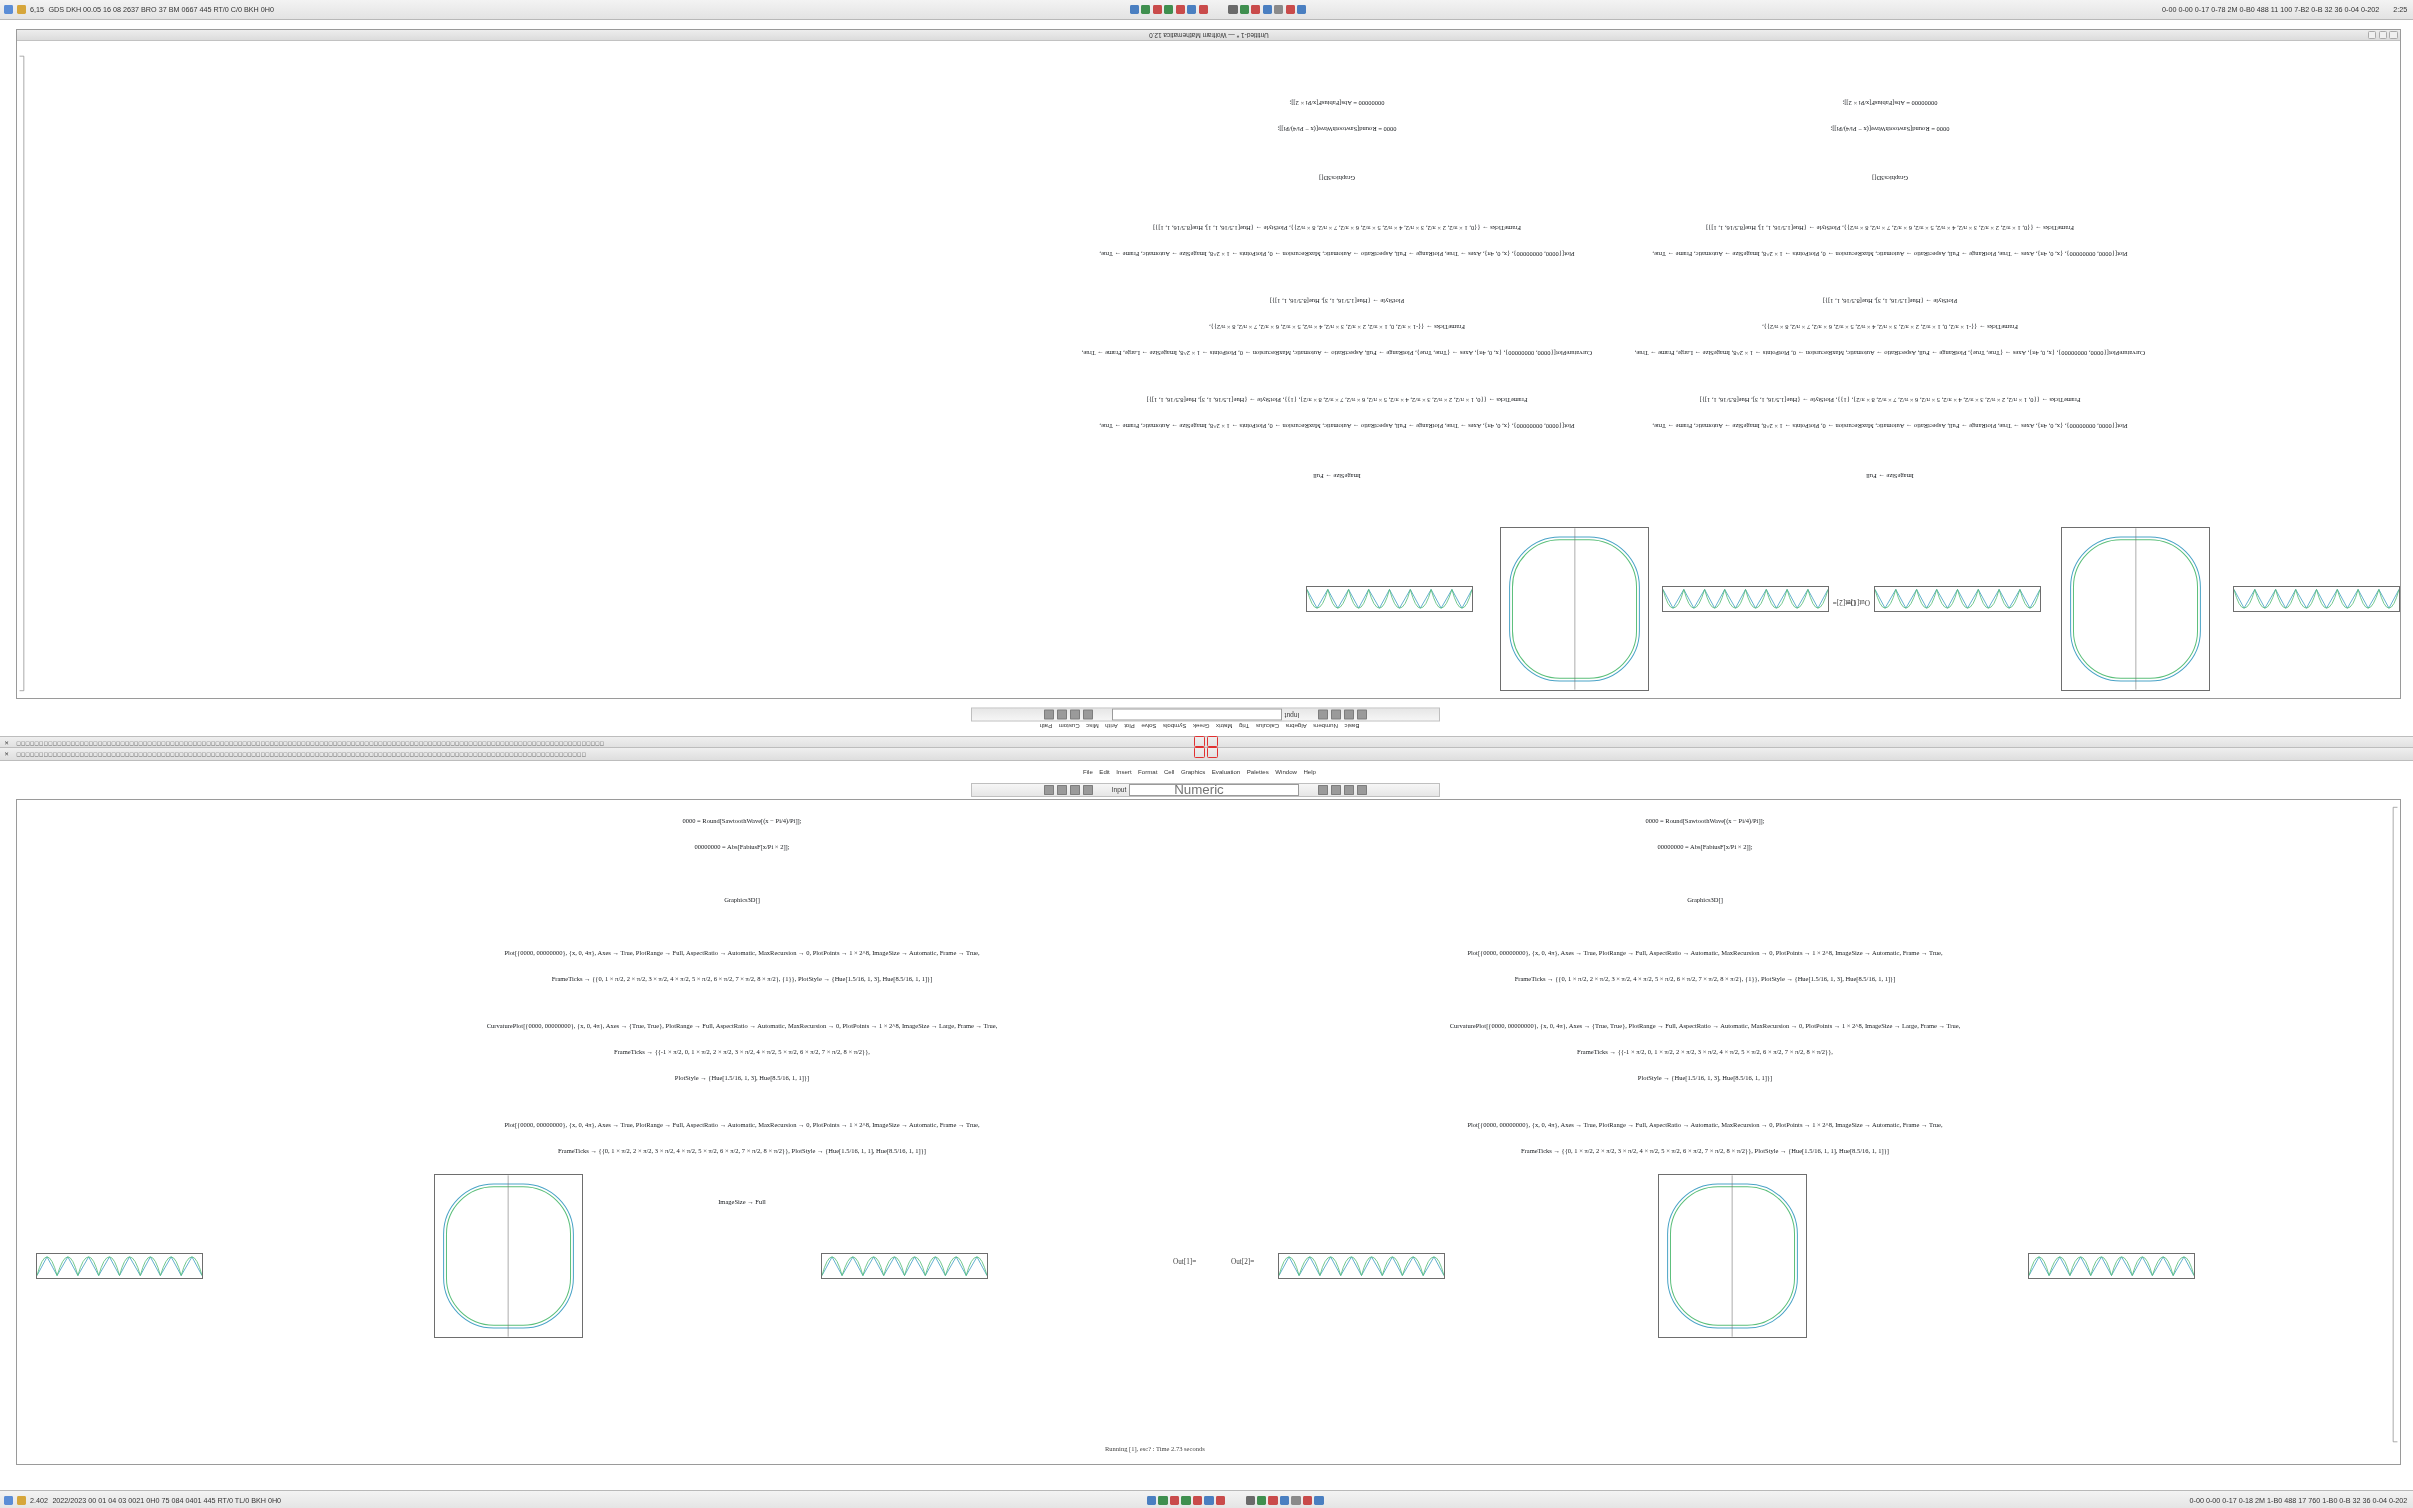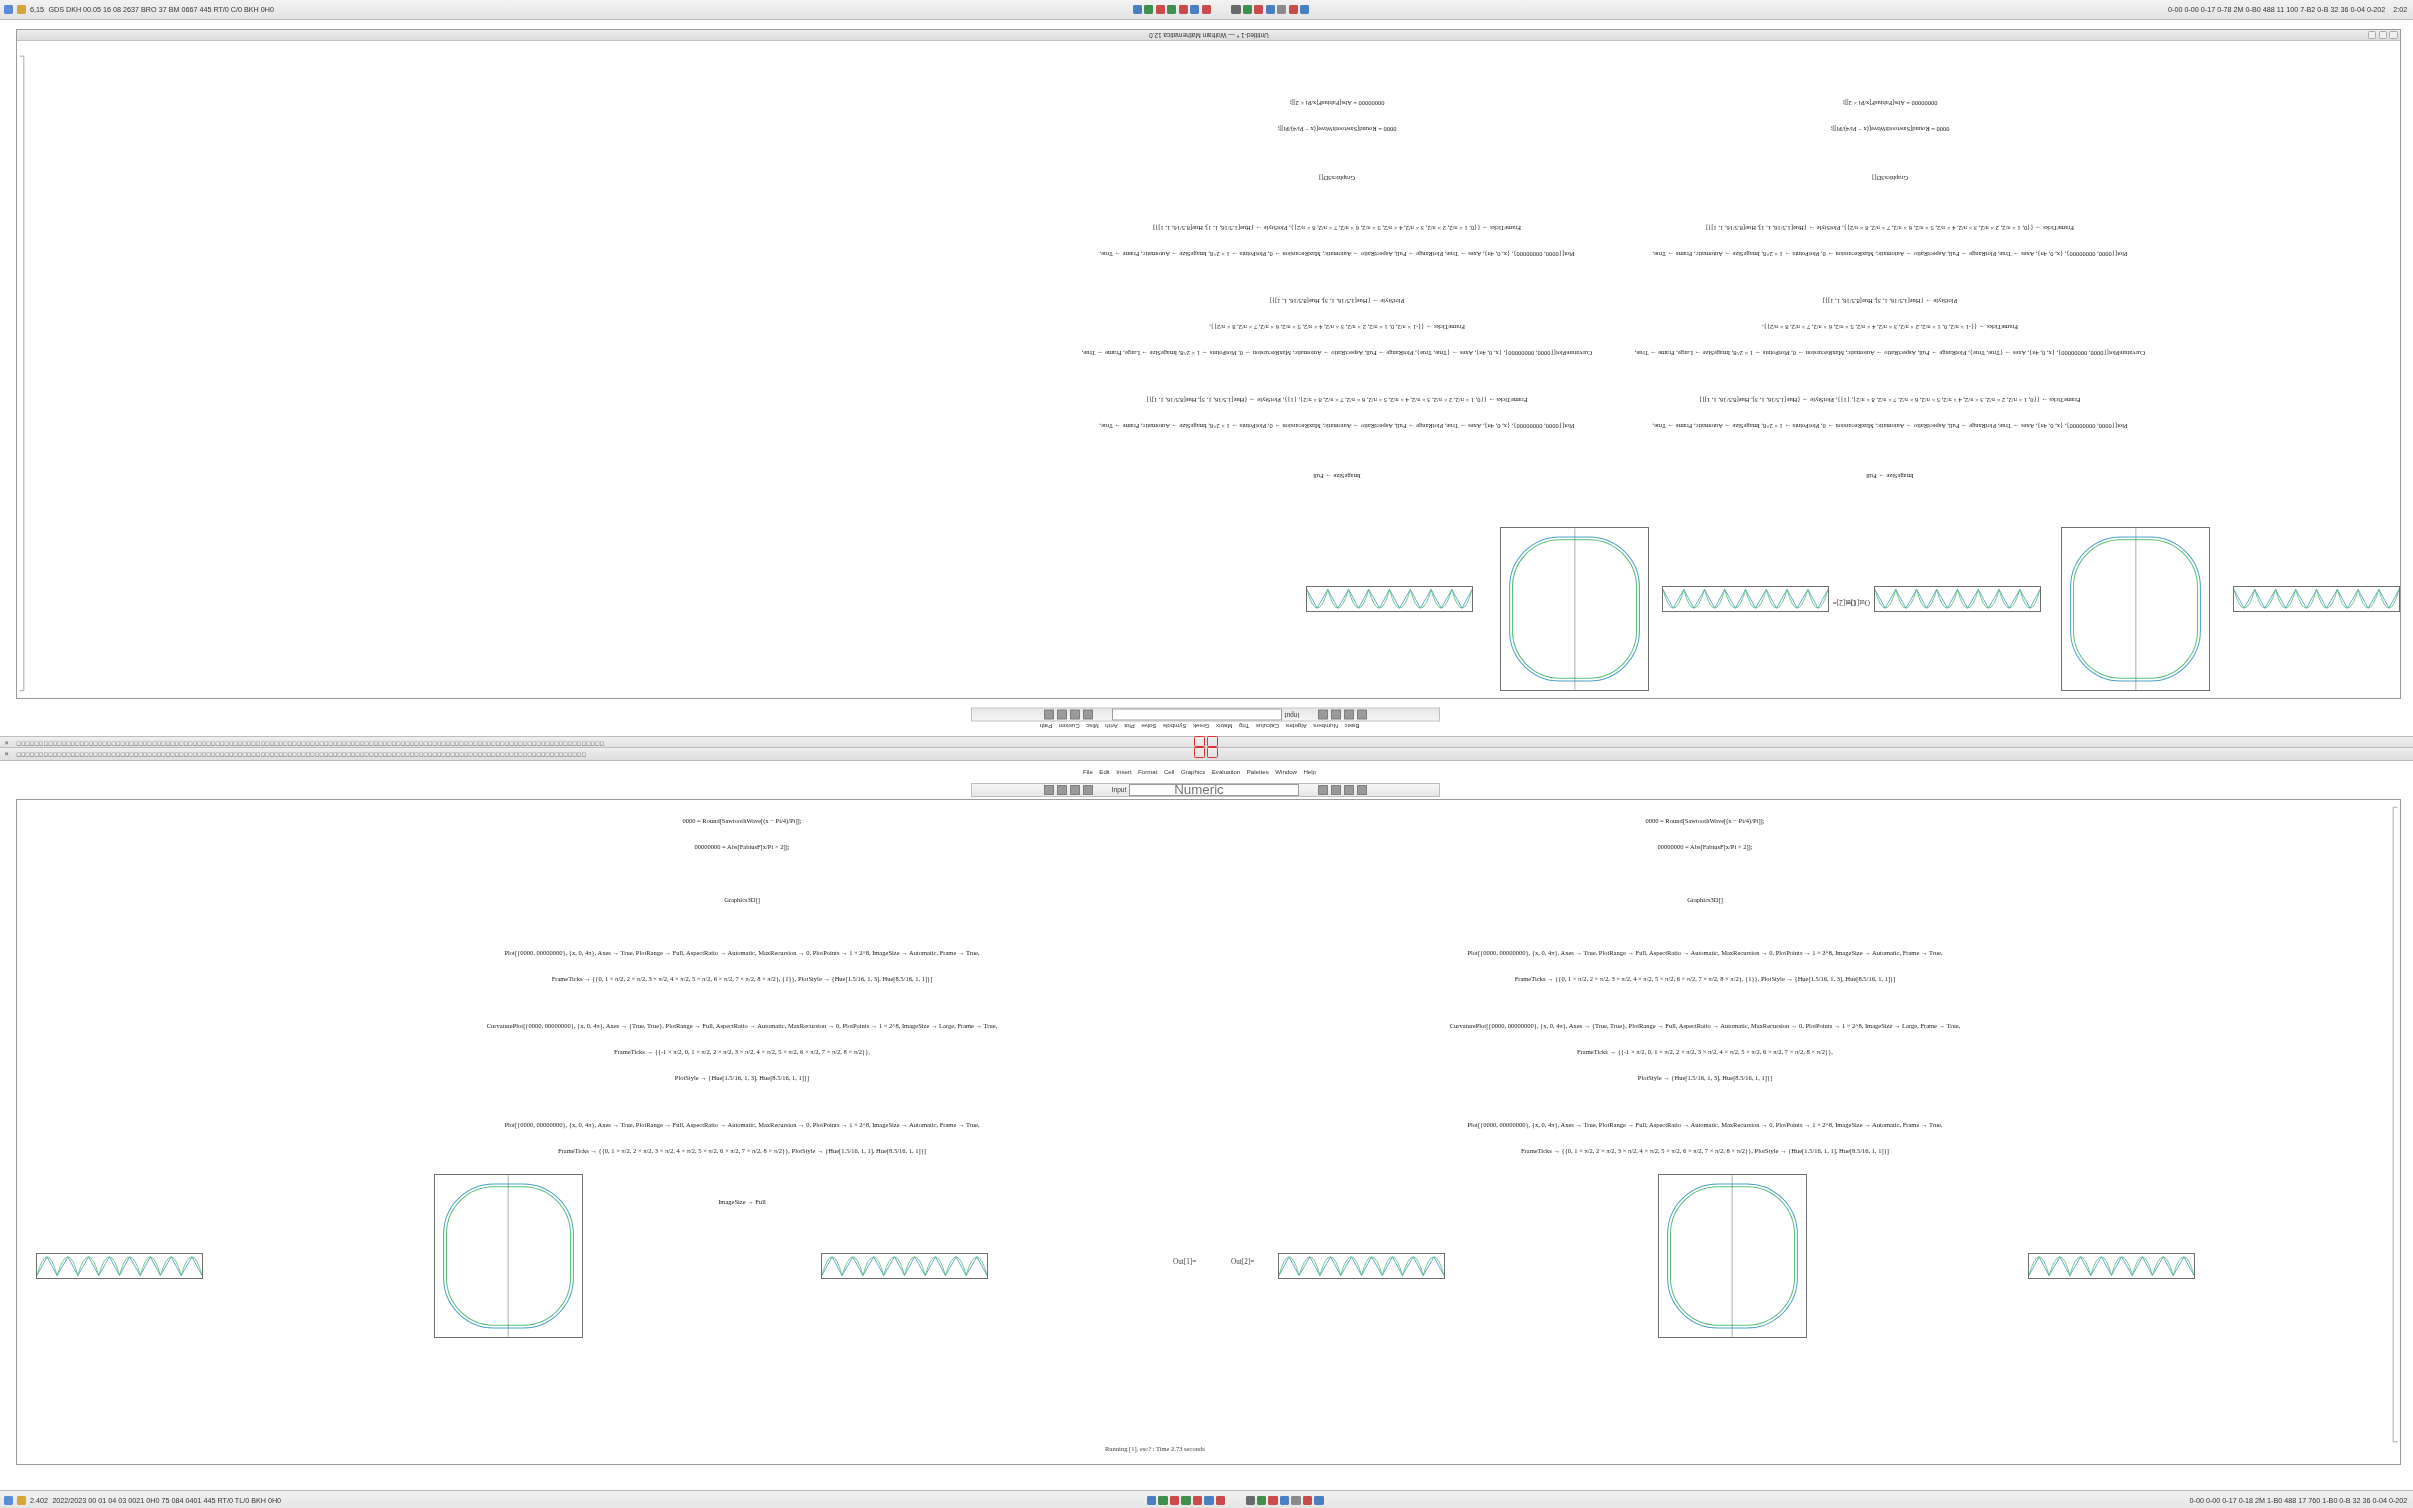--- a/index.html
+++ b/index.html
@@ -9,21 +9,21 @@
   .topbar,.bottombar{
     position:absolute;left:0;width:2413px;height:18.7px;
     background:linear-gradient(#f3f3f3,#e3e3e3);
     border-bottom:0.7px solid #b8b8b8;
     display:flex;align-items:center;font-size:8px;color:#222;
   }
   .topbar{top:0;}
   .bottombar{top:1490px;height:18.7px;border-bottom:none;border-top:0.7px solid #b8b8b8;}
   .bar-left{display:flex;align-items:center;gap:4.3px;padding-left:4.3px;flex:0 0 auto;}
   .bar-center{flex:1 1 auto;display:flex;align-items:center;justify-content:center;gap:2.2px;}
-  .bar-right{display:flex;align-items:flex-start;gap:8px;padding-right:5.7px;flex:0 0 auto;font-size:7.2px;color:#333;}
+  .bar-right{display:flex;align-items:flex-start;gap:14px;padding-right:5.7px;flex:0 0 auto;font-size:7.2px;color:#333;}
   .tray-ico{width:9.3px;height:9.3px;border-radius:1.4px;display:inline-block;}
   .sq{width:8.6px;height:8.6px;display:inline-block;border-radius:1.4px;}
   .mini-txt{font-size:7.2px;color:#333;white-space:nowrap;}
 
   
   .win{position:absolute;background:#ffffff;border:0.7px solid #9a9a9a;overflow:hidden;}
   .win-title{height:10px;background:linear-gradient(#ededed,#dcdcdc);border-bottom:0.7px solid #c2c2c2;
     display:flex;align-items:center;justify-content:center;font-size:6.5px;color:#333;position:relative;}
   .win-title .wt-btns{position:absolute;right:2.2px;top:0.7px;display:flex;gap:2.2px;}
   .wt-btn{width:6.5px;height:6.5px;border:0.7px solid #aaa;background:#f0f0f0;border-radius:1.4px;}
@@ -78,21 +78,21 @@
     <span class="tray-ico" style="background:#6a6a6a"></span>
     <span class="tray-ico" style="background:#3f8f4f"></span>
     <span class="tray-ico" style="background:#c94b4b"></span>
     <span class="tray-ico" style="background:#4a7fc1"></span>
     <span class="tray-ico" style="background:#8a8a8a"></span>
     <span class="tray-ico" style="background:#c94b4b"></span>
     <span class="tray-ico" style="background:#4a7fc1"></span>
   </div>
   <div class="bar-right">
     <span class="mini-txt">0-00 0-00 0-17 0-78 2M 0-B0 488 11  100 7-B2 0-B  32  36 0-04 0-202</span>
-    <span class="mini-txt">2:02</span>
+    <span class="mini-txt">2:25</span>
   </div>
 </div>
 
 <div class="win" style="left:16px;top:29px;width:2383px;height:668px;">
   <div class="win-title">
     <span style="transform:rotate(180deg);display:inline-block;">Untitled-1 *  —  Wolfram Mathematica 12.0</span>
     <span class="wt-btns">
       <span class="wt-btn"></span>
       <span class="wt-btn"></span>
       <span class="wt-btn"></span>

